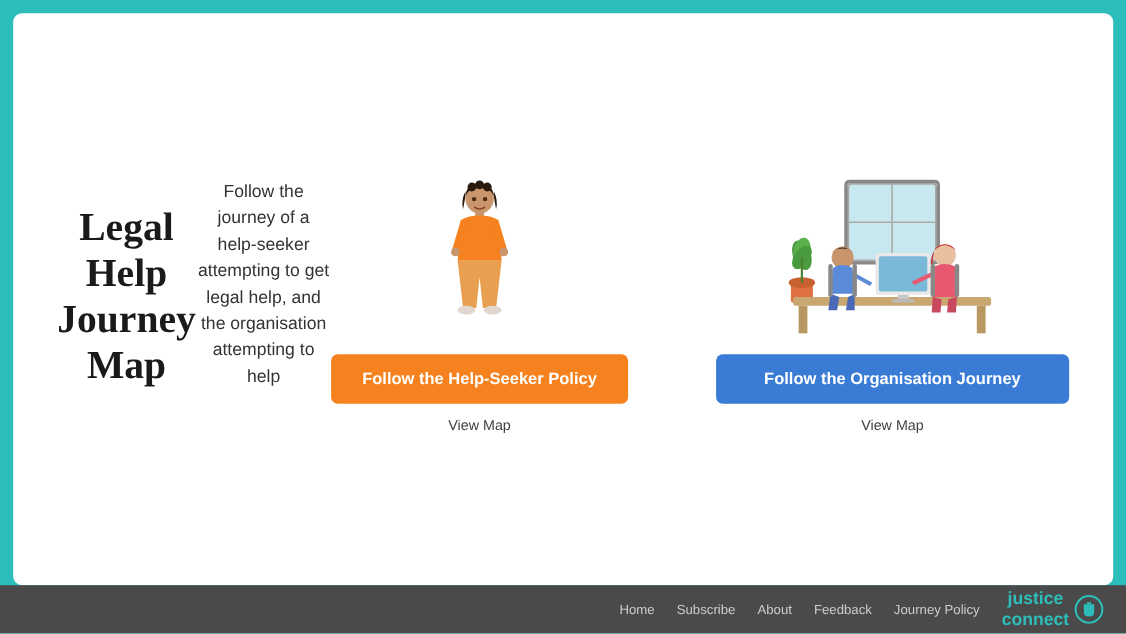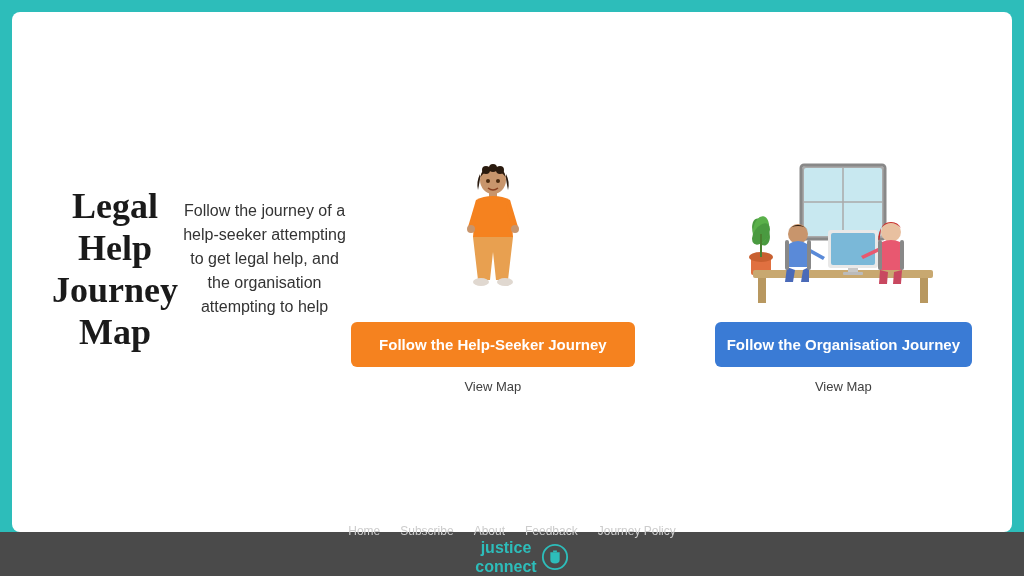--- a/index.html
+++ b/index.html
@@ -80,21 +80,21 @@
       cursor: pointer;
       font-family: Arial, sans-serif;
       white-space: nowrap;
     }
 
     .btn-blue {
       background: #3a7bd5;
       color: #fff;
       border: none;
       border-radius: 6px;
-      padding: 14px 12px;
+      padding: 14px 44px;
       font-size: 15px;
       font-weight: 700;
       cursor: pointer;
       font-family: Arial, sans-serif;
       white-space: nowrap;
     }
 
     .view-map-link {
       color: #404040;
       font-size: 13px;
@@ -105,21 +105,20 @@
 
     .footer {
       background: #4a4a4a;
       height: 44px;
       margin: 0;
       display: flex;
       align-items: center;
       justify-content: flex-end;
       padding: 0 20px;
       gap: 0;
-      flex-direction: column;
     }
 
     .footer-nav {
       display: flex;
       align-items: center;
       gap: 20px;
     }
 
     .footer-link {
       color: #ccc;
@@ -188,21 +187,21 @@
 
           <ellipse cx="23" cy="120" rx="8" ry="4" fill="#e0d8d0"></ellipse>
           <ellipse cx="47" cy="120" rx="8" ry="4" fill="#e0d8d0"></ellipse>
 
           <ellipse cx="30" cy="19" rx="2" ry="2" fill="#4a2a10"></ellipse>
           <ellipse cx="40" cy="19" rx="2" ry="2" fill="#4a2a10"></ellipse>
           <path d="M30 26 Q35 30 40 26" stroke="#8a4020" stroke-width="1.5" fill="none"></path>
         </svg>
       </div>
 
-      <button class="btn-orange">Follow the Help-Seeker Journey</button>
+      <button class="btn-orange">Follow the Help-Seeker Policy</button>
       <a class="view-map-link">View Map</a>
     </div>
 
     <div class="journey-card">
       <div class="character-area">
 
         <svg width="200" height="148" viewBox="0 0 200 148" fill="none" xmlns="http://www.w3.org/2000/svg">
 
           <rect x="60" y="5" width="80" height="70" fill="#c8e8f0" rx="3"></rect>
           <rect x="60" y="5" width="80" height="70" fill="none" stroke="#aaa" stroke-width="2" rx="3"></rect>

